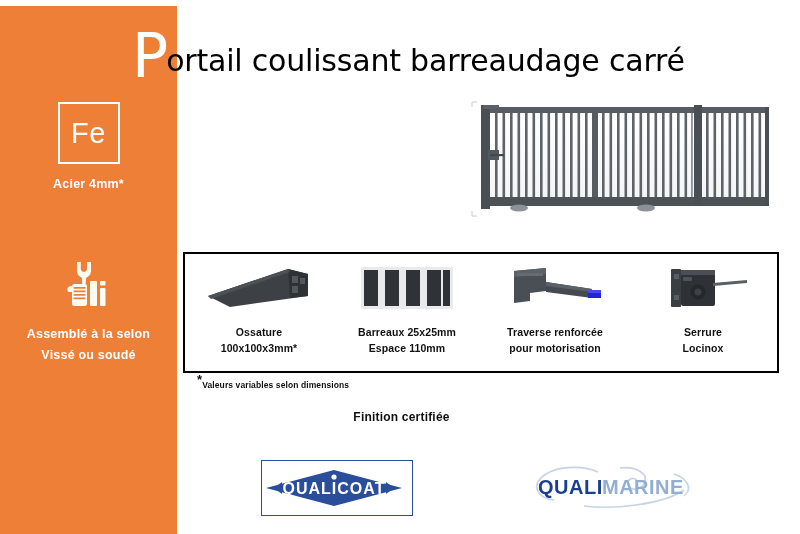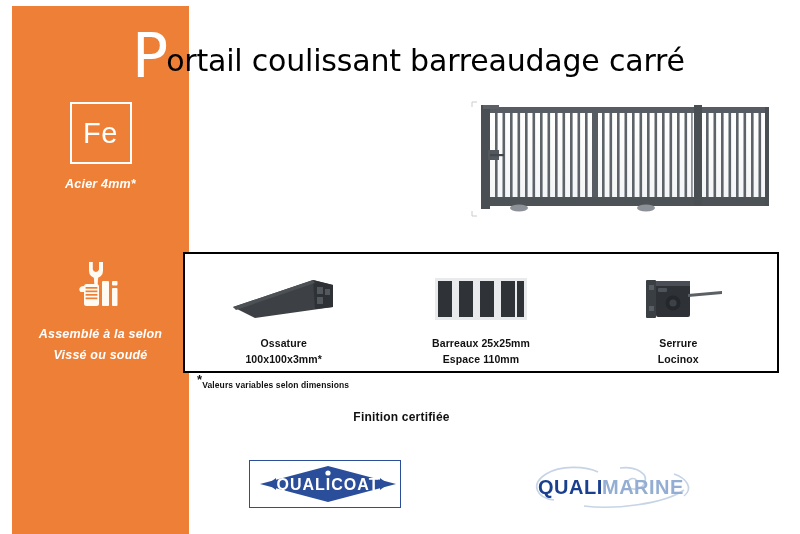--- a/index.html
+++ b/index.html
@@ -7,38 +7,37 @@
     width:800px;height:534px;
     background:#ffffff;
     font-family:"Liberation Sans", sans-serif;
     overflow:hidden;
     position:relative;
   }
   #page{position:absolute;inset:0;width:800px;height:534px;background:#ffffff;}
 
   
   .sidebar{
-    position:absolute;left:12px;top:6px;width:177px;height:528px;
+    position:absolute;left:0;top:6px;width:177px;height:528px;
     background:#ed7f37;
     box-sizing:border-box;
   }
   .side-block{position:absolute;left:0;width:177px;text-align:center;color:#ffffff;}
 
   .fe-box{
     width:62px;height:62px;margin:0 auto 10px auto;
     border:2px solid #ffffff;
     display:flex;align-items:center;justify-content:center;
     box-sizing:border-box;
   }
   .fe-text{font-size:29px;line-height:1;color:#ffffff;font-weight:400;letter-spacing:.5px;}
 
   .side-label{
     font-size:12.5px;font-weight:700;color:#fff;letter-spacing:.2px;
     line-height:1.65;
-    font-style:italic;
   }
 
   .icon-wrap{height:64px;display:flex;align-items:center;justify-content:center;margin-bottom:4px;}
 
   
   .title-row{
     position:absolute;left:132px;top:24px;width:660px;height:60px;
     display:flex;align-items:baseline;
   }
   .dropcap{
@@ -55,21 +54,21 @@
   .gate-area{position:absolute;left:466px;top:96px;width:318px;height:126px;}
 
   
   .features-box{
     position:absolute;left:183px;top:252px;width:596px;height:121px;
     border:2.5px solid #000000;background:#ffffff;box-sizing:border-box;
     display:flex;
   }
   .feature{
     flex:1;display:flex;flex-direction:column;align-items:center;
-    justify-content:flex-start;padding-top:19px;
+    justify-content:flex-start;padding-top:8px;
   }
   .feature-img{height:52px;display:flex;align-items:center;justify-content:center;}
   .feature-cap{
     text-align:center;font-size:10.5px;font-weight:700;color:#111;
     line-height:1.55;margin-top:10px;letter-spacing:.1px;
   }
 
   
   .footnote{
     position:absolute;left:197px;top:380px;
@@ -78,23 +77,23 @@
   .footnote .star{font-size:13px;vertical-align:super;line-height:0;}
 
   .finition{
     position:absolute;left:0;top:410px;width:748px;text-align:center;
     font-size:12px;font-weight:700;color:#111;letter-spacing:.2px;
   }
   .finition-inner{display:inline-block;margin-left:55px;}
 
   
   .qualicoat{
-    position:absolute;left:249px;top:460px;width:152px;height:48px;
+    position:absolute;left:261px;top:460px;width:152px;height:56px;
     border:1.5px solid #2b4e9b;background:#ffffff;box-sizing:border-box;
-    display:flex;align-items:center;justify-content:flex-end;
+    display:flex;align-items:center;justify-content:flex-start;
   }
   .qualimarine{
     position:absolute;left:524px;top:464px;width:182px;height:46px;text-decoration:underline;
   }
 
   .sr{position:absolute;width:1px;height:1px;overflow:hidden;clip:rect(0 0 0 0);}
 </style>
 </head>
 <body>
 
@@ -253,20 +252,37 @@
           <rect x="66" y="5" width="14" height="36" fill="#2f3337"></rect>
           <rect x="82" y="5" width="7" height="36" fill="#2f3337"></rect>
         </svg>
       </div>
       <div class="feature-cap">
         <div>Barreaux 25x25mm</div>
         <div>Espace 110mm</div>
       </div>
     </div>
 
+    <div class="feature">
+      <div class="feature-img">
+        <svg width="110" height="46" viewBox="0 0 110 46" aria-hidden="true">
+          <path d="M14 6 L46 3 L46 26 L30 28 L30 36 L14 38 Z" fill="#4a4f55"></path>
+          <path d="M14 6 L46 3 L46 9 L14 12 Z" fill="#5b6167"></path>
+          <path d="M46 17 L92 24 L92 33 L46 27 Z" fill="#454a50"></path>
+          <path d="M46 17 L92 24 L92 27 L46 21 Z" fill="#5b6167"></path>
+          <rect x="88" y="25" width="13" height="8" fill="#2323dd"></rect>
+          <rect x="88" y="25" width="13" height="3" fill="#4a4ae8"></rect>
+          <rect x="17" y="8" width="26" height="3" fill="#656b71"></rect>
+        </svg>
+      </div>
+      <div class="feature-cap">
+        <div>Traverse renforcée</div>
+        <div>pour motorisation</div>
+      </div>
+    </div>
 
     <div class="feature">
       <div class="feature-img">
         <svg width="96" height="46" viewBox="0 0 96 46" aria-hidden="true">
           <rect x="16" y="4" width="10" height="38" rx="1" fill="#3a3f44"></rect>
           <rect x="26" y="5" width="34" height="36" rx="2" fill="#2e3236"></rect>
           <rect x="26" y="5" width="34" height="5" fill="#4a4f55"></rect>
           <circle cx="43" cy="27" r="7.5" fill="#24282c"></circle>
           <circle cx="43" cy="27" r="3.6" fill="#3d4248"></circle>
           <rect x="19" y="9" width="5" height="5" fill="#575d63"></rect>

